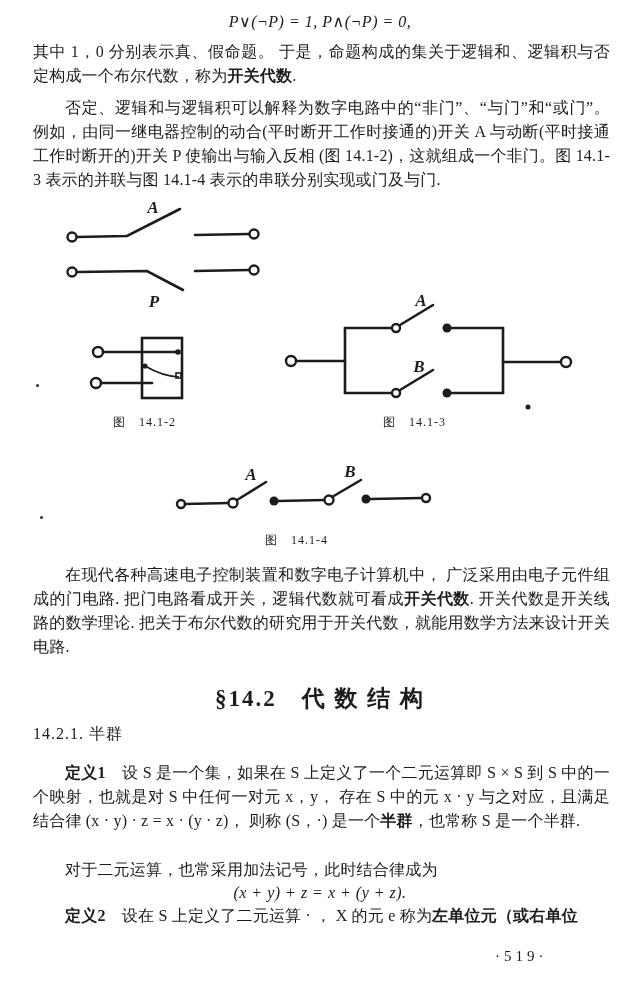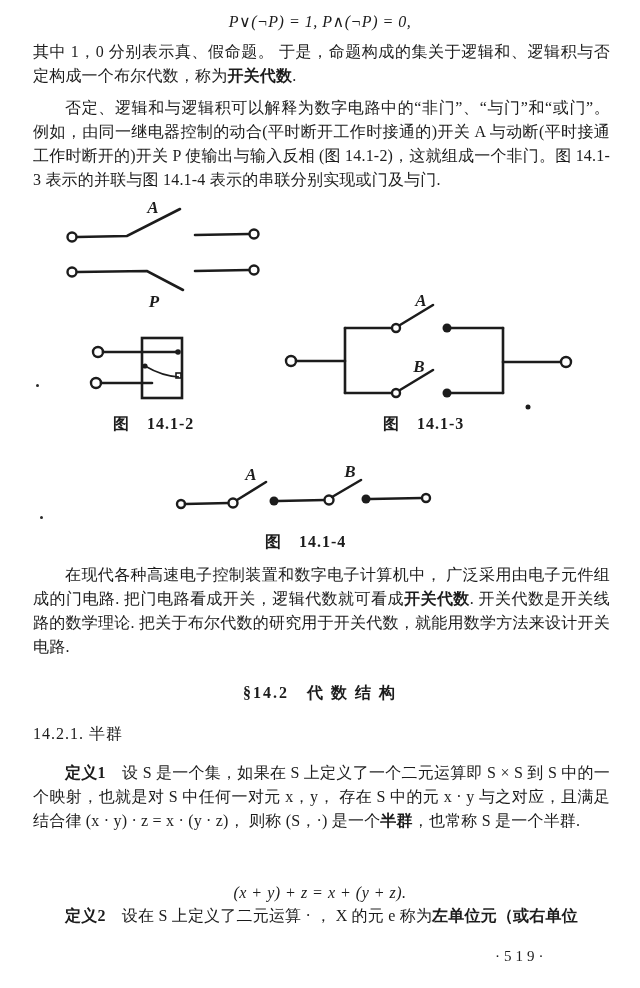--- a/index.html
+++ b/index.html
@@ -23,32 +23,31 @@
   .formula{
     position:absolute;left:0;width:100%;
     text-align:center;
     font-style:italic;
     font-size:16px;line-height:24px;
     letter-spacing:0.5px;
   }
   .heading{
     position:absolute;left:0;width:100%;
     text-align:center;
-    font-size:16px;font-weight:bold;
+    font-size:23px;font-weight:bold;
     letter-spacing:2px;
   }
   .subheading{
     position:absolute;left:33px;
     font-size:16px;letter-spacing:1px;
   }
   .caption{
     position:absolute;
-    font-size:16px;letter-spacing:1px;
+    font-size:12px;letter-spacing:1px;
     white-space:nowrap;
-    font-weight:bold;
   }
   .pagenum{
     position:absolute;top:948px;left:495px;width:110px;
     text-align:left;
     font-size:15px;letter-spacing:4px;
   }
   .fig{position:absolute;}
   .fig .wire{stroke:#1c1c1c;stroke-width:2.6;fill:none;stroke-linecap:round;}
   .fig .thin{stroke:#1c1c1c;stroke-width:1.6;fill:none;}
   .fig .term{stroke:#1c1c1c;stroke-width:2.4;fill:#ffffff;}
@@ -156,20 +155,21 @@
   </p>
 
   <h2 class="heading" style="top:683px;margin:0;">§14.2　代 数 结 构</h2>
 
   <h3 class="subheading" style="top:724px;margin:0;font-weight:normal;">14.2.1. 半群</h3>
 
   <p class="txt indent" style="top:761px;margin:0;">
     <b>定义1</b><span>　设 S 是一个集，如果在 S 上定义了一个二元运算即 S × S 到 S 中的一个映射，也就是对 S 中任何一对元 x，y， 存在 S 中的元 x · y 与之对应，且满足结合律 (x · y) · z = x · (y · z)， 则称 (S，·) 是一个</span><b>半群</b><span>，也常称 S 是一个半群.</span>
   </p>
 
+  <p class="txt indent" style="top:858px;margin:0;">对于二元运算，也常采用加法记号，此时结合律成为</p>
 
   <div class="formula" style="top:881px;">(x + y) + z = x + (y + z).</div>
 
   <p class="txt indent" style="top:904px;margin:0;">
     <b>定义2</b><span>　设在 S 上定义了二元运算 · ， X 的元 e 称为</span><b>左单位元（或右单位</b>
   </p>
 
   <div class="pagenum">·519·</div>
 
   <div class="artifact" style="left:36px;top:384px;width:3px;height:3px;"></div>

